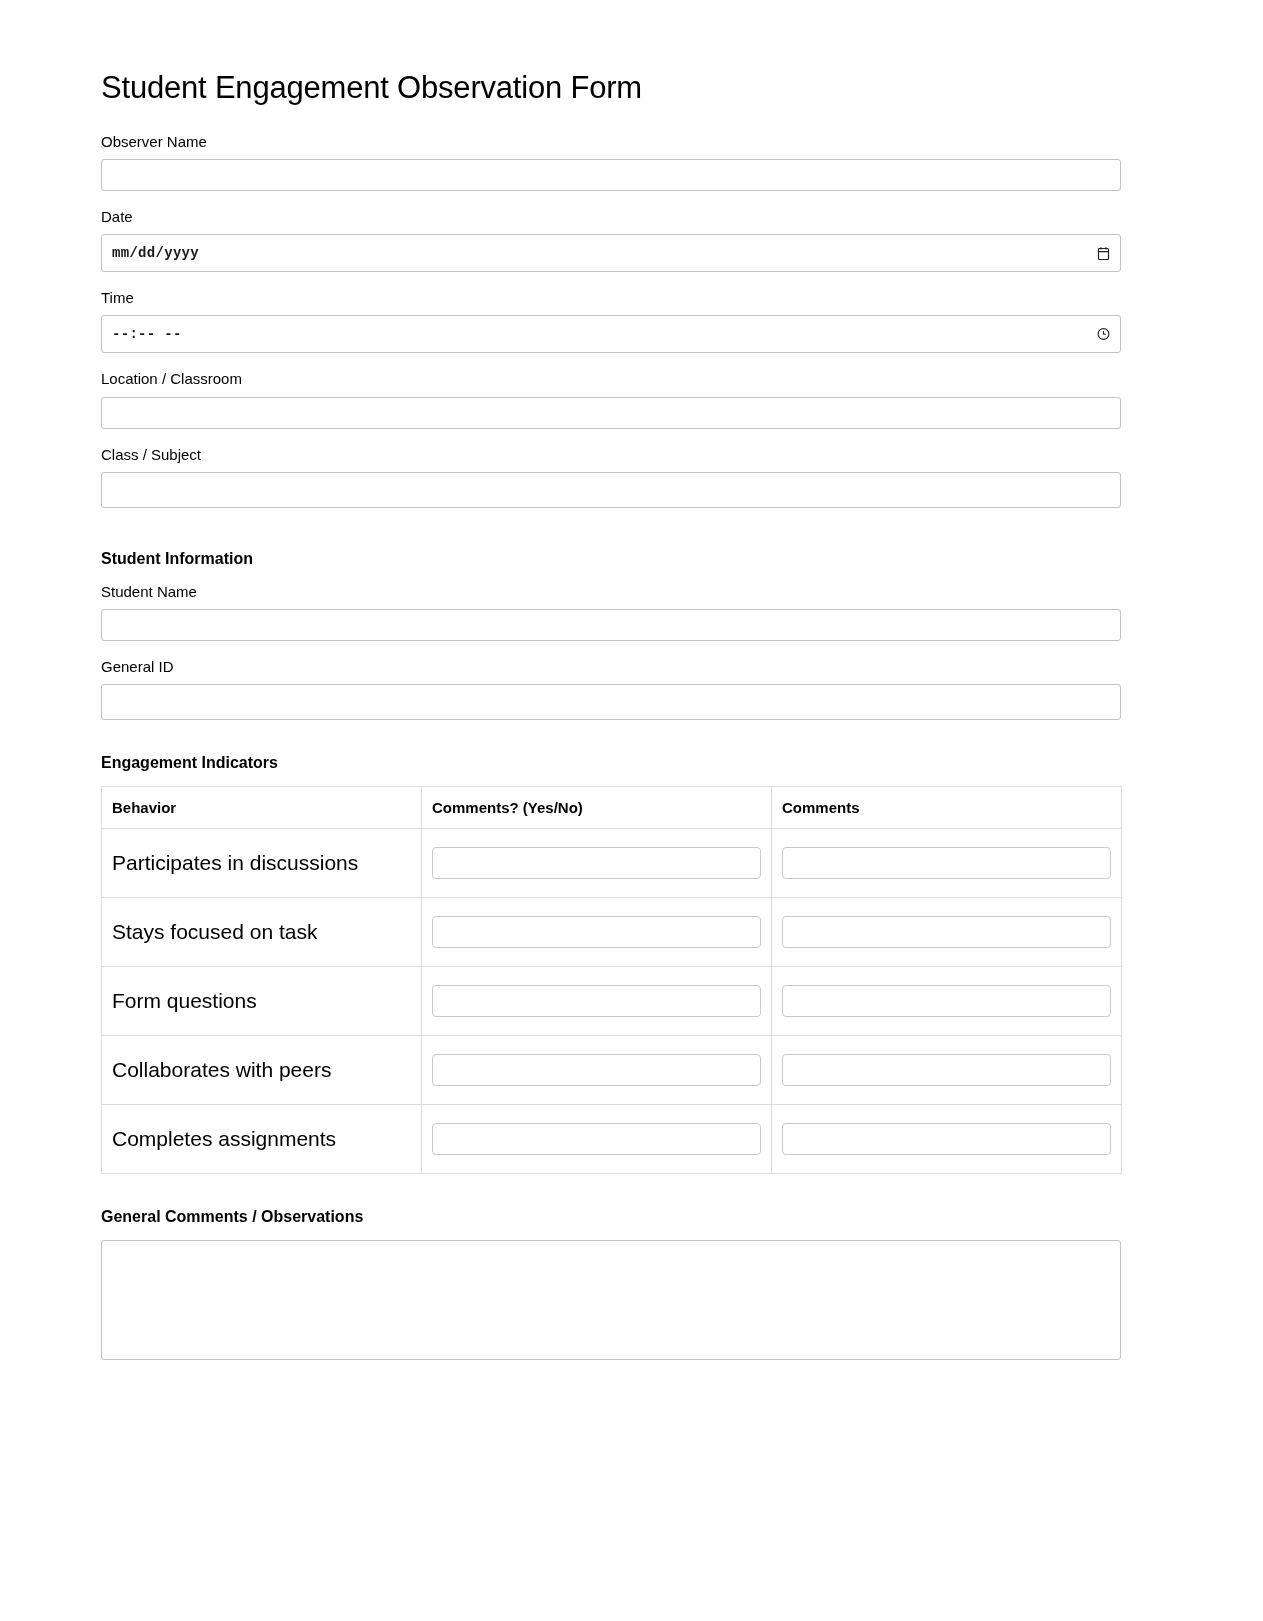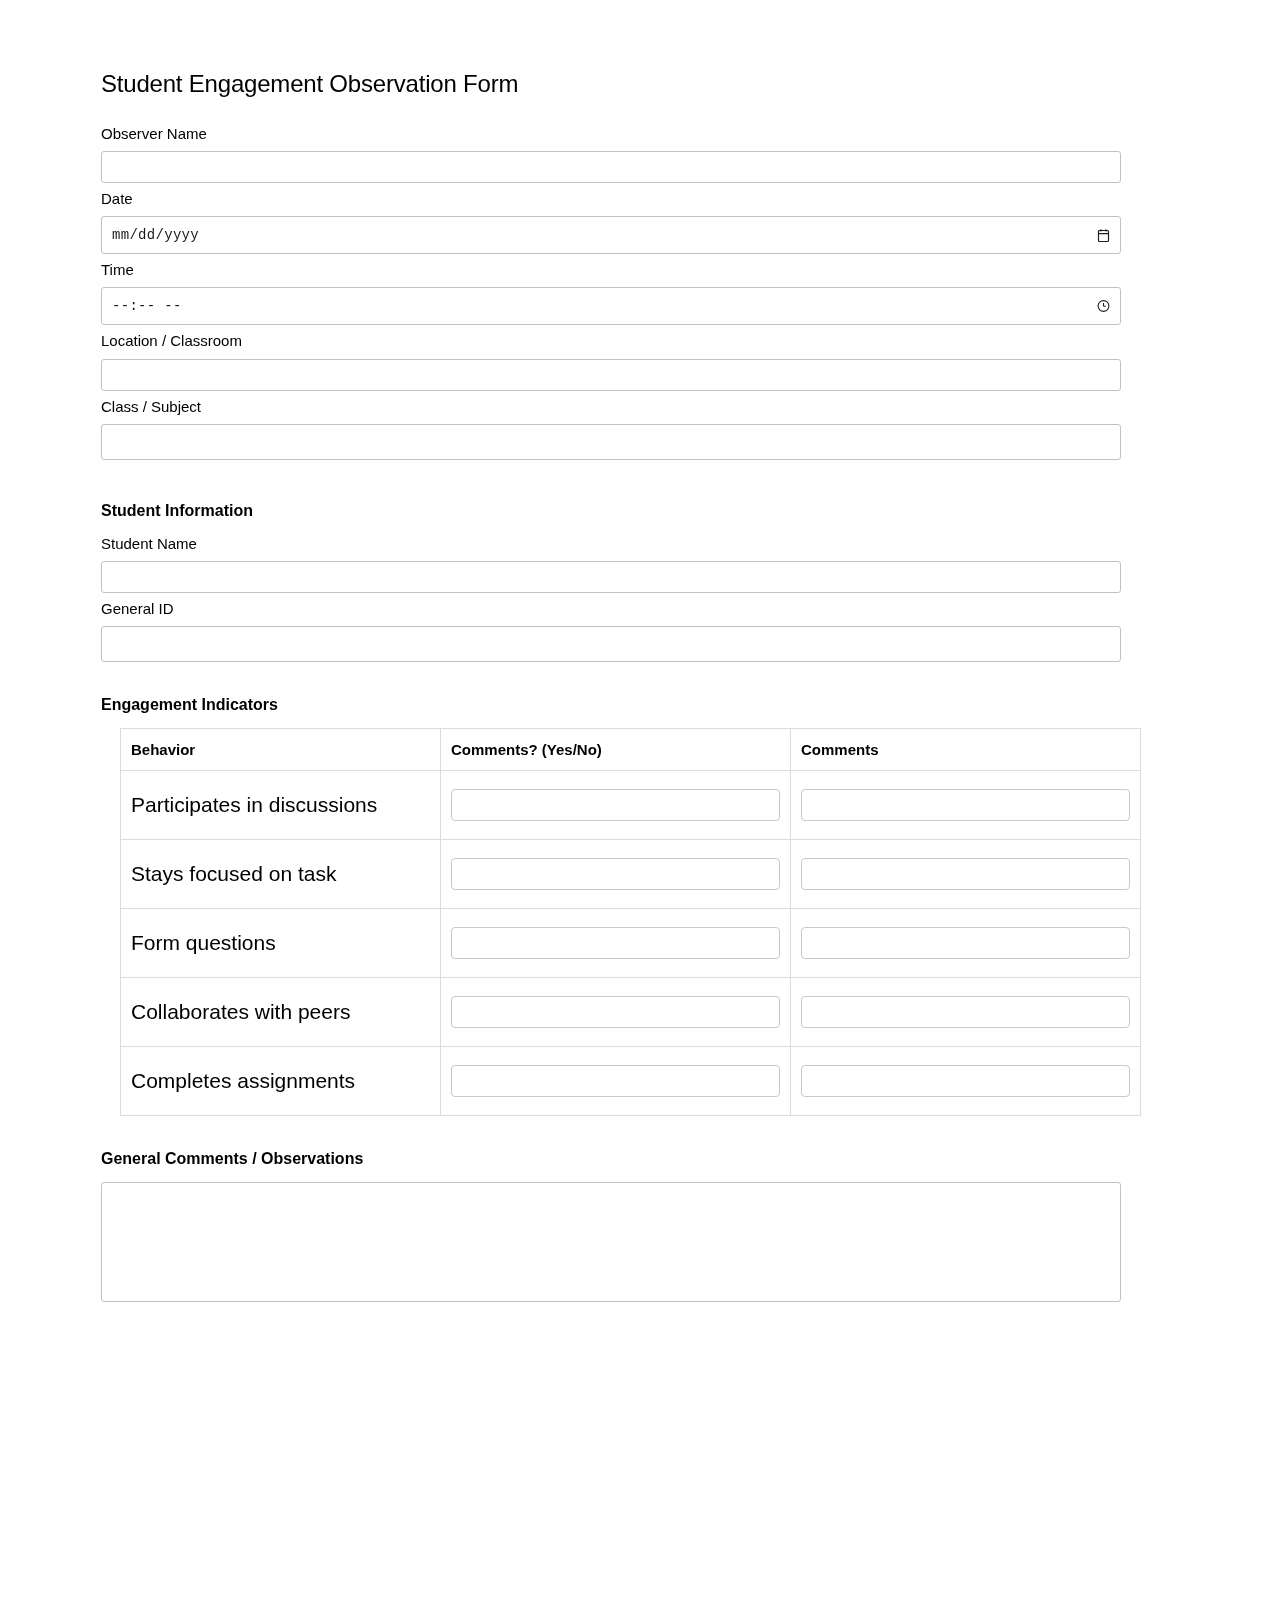--- a/index.html
+++ b/index.html
@@ -14,28 +14,28 @@
     font-family: "Liberation Sans", sans-serif;
     color: #000000;
     -webkit-font-smoothing: antialiased;
   }
   .page {
     padding: 70px 142px 0 101px;
     box-sizing: border-box;
     width: 1263px;
   }
   h1.form-title {
-    font-size: 24px;
+    font-size: 31px;
     font-weight: 400;
     line-height: 1.15;
     margin: 0 0 26px 0;
     letter-spacing: -0.2px;
   }
   .field {
-    margin-bottom: 6px;
+    margin-bottom: 16px;
   }
   .field-label {
     font-size: 15px;
     line-height: 1.35;
     margin-bottom: 7px;
     display: block;
     color: #000;
   }
   .text-input {
     display: block;
@@ -73,20 +73,21 @@
     color: #1a1a1a;
     outline: none;
     display: flex;
     align-items: center;
   }
   .datetime-ph {
     font-family: "Liberation Mono", monospace;
     font-size: 14px;
     color: #1a1a1a;
     letter-spacing: 0.3px;
+    font-weight: bold;
   }
   .picker-icon {
     position: absolute;
     right: 10px;
     top: 50%;
     transform: translateY(-50%);
     width: 15px;
     height: 15px;
     display: flex;
     align-items: center;
@@ -99,21 +100,20 @@
     margin: 34px 0 14px 0;
   }
   .section-head.first {
     margin-top: 42px;
   }
   table.indicators {
     border-collapse: collapse;
     width: 1020px;
     table-layout: fixed;
     border: 1px solid #dcdcdc;
-    margin-left: 19px;
   }
   table.indicators th,
   table.indicators td {
     border: 1px solid #dcdcdc;
     text-align: left;
     vertical-align: middle;
     padding: 0;
   }
   table.indicators th {
     font-size: 15px;

